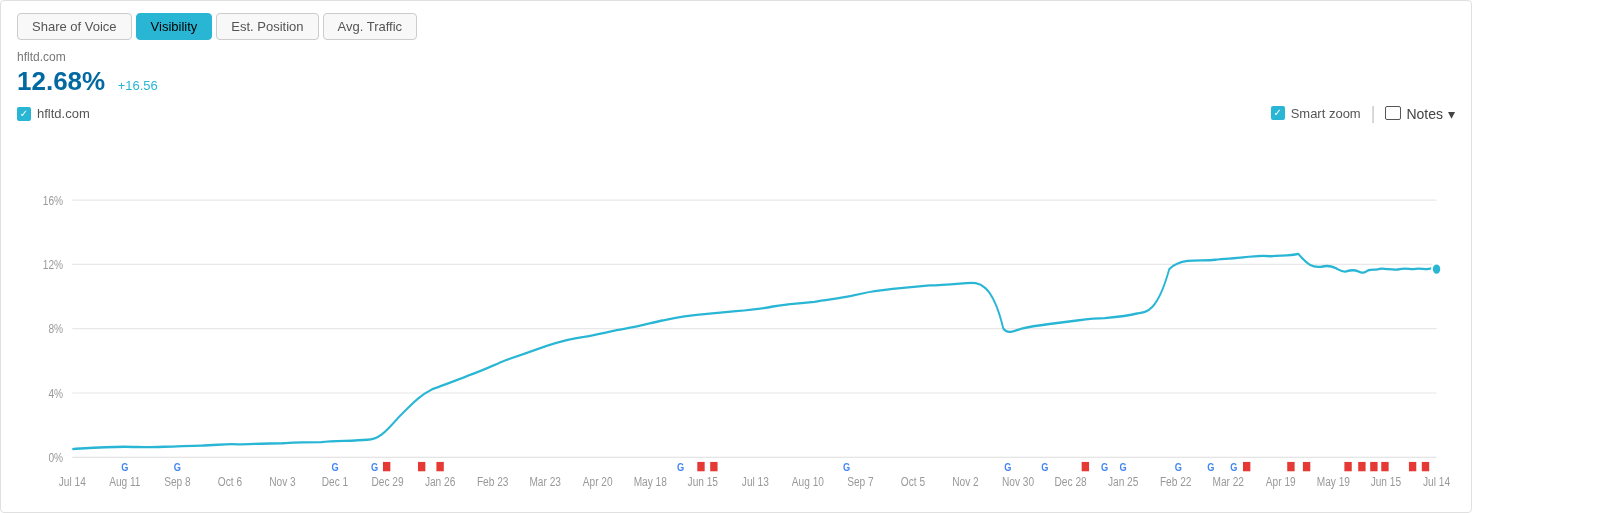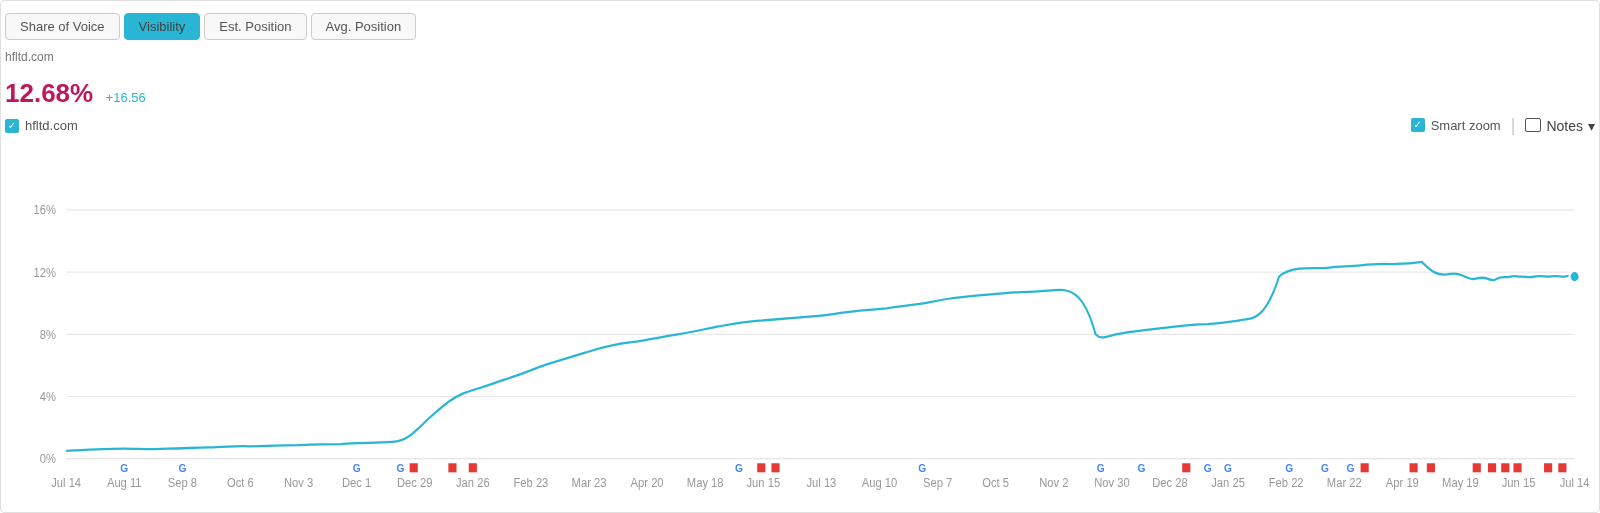--- a/index.html
+++ b/index.html
@@ -5,63 +5,62 @@
     * { box-sizing: border-box; margin: 0; padding: 0; }
     body {
       font-family: -apple-system, BlinkMacSystemFont, 'Segoe UI', Arial, sans-serif;
       background: #fff;
       color: #333;
       width: 1600px;
       height: 513px;
       overflow: hidden;
     }
     .container {
-      width: 1600px;
+      width: 1472px;
       height: 513px;
       background: #fff;
       border: 1px solid #e0e0e0;
       border-radius: 4px;
-      padding: 12px 4px 8px;
+      padding: 12px 16px 8px;
       display: flex;
       flex-direction: column;
     }
     .tab-row {
       display: flex;
       gap: 4px;
       margin-bottom: 10px;
     }
     .tab {
       padding: 5px 14px;
       border: 1px solid #ccc;
       border-radius: 4px;
       font-size: 13px;
       cursor: pointer;
       background: #f8f8f8;
       color: #555;
     }
     .tab.active {
       background: #29b6d5;
       border-color: #29b6d5;
-      color: #404040;
+      color: #000000;
       font-weight: 500;
     }
     .metric-section {
       margin-bottom: 6px;
     }
     .metric-domain {
       font-size: 12px;
       color: #777;
       margin-bottom: 2px;
     }
     .metric-value {
       font-size: 26px;
       font-weight: 700;
-      color: #be185d;
+      color: #0369a1;
       display: inline-block;
-      margin-top: 12px;
     }
     .metric-change {
       font-size: 13px;
       color: #29b6d5;
       margin-left: 8px;
       font-weight: 500;
     }
     .chart-container {
       flex: 1;
       position: relative;
@@ -183,21 +182,21 @@
   </style>
 </head>
 <body>
 
 <div class="container">
 
   <div class="tab-row">
     <button class="tab">Share of Voice</button>
     <button class="tab active">Visibility</button>
     <button class="tab">Est. Position</button>
-    <button class="tab">Avg. Position</button>
+    <button class="tab">Avg. Traffic</button>
   </div>
 
   <div class="metric-section">
     <div class="metric-domain">hfltd.com</div>
     <div>
       <span class="metric-value">12.68%</span>
       <span class="metric-change">+16.56</span>
     </div>
   </div>
 

